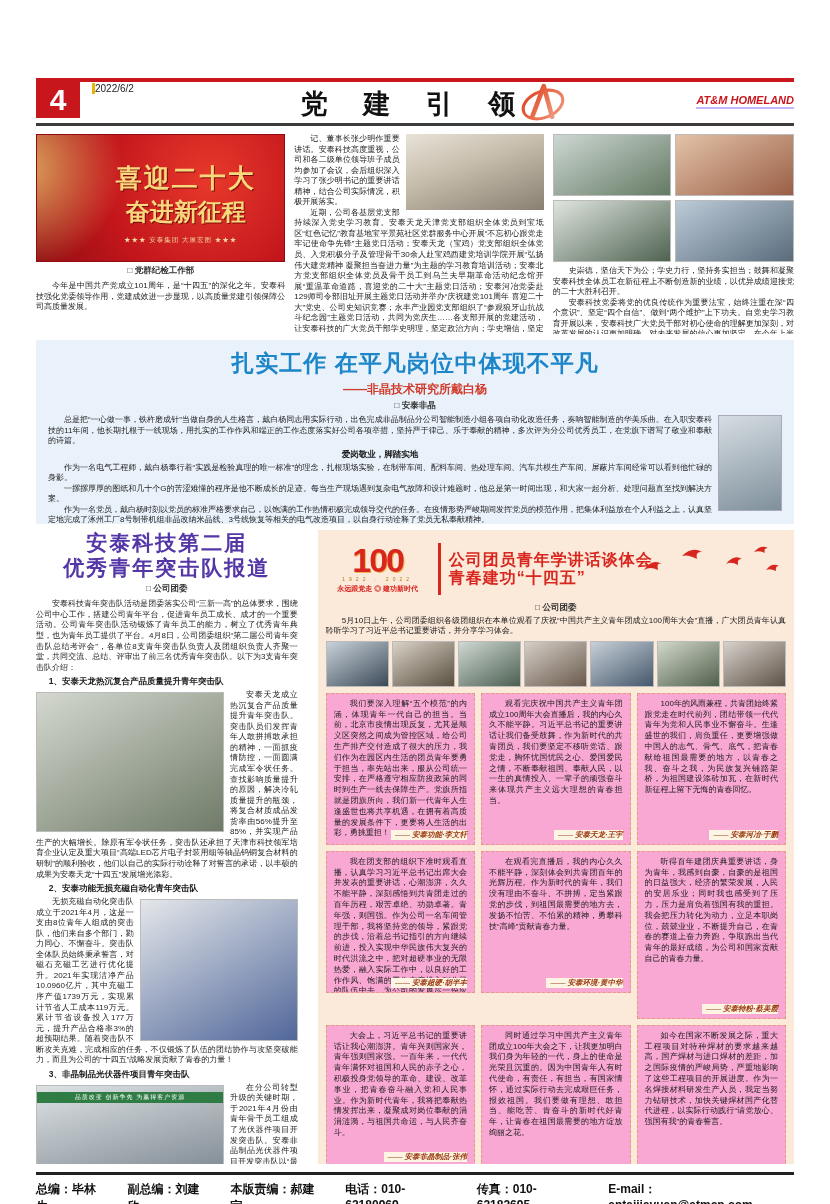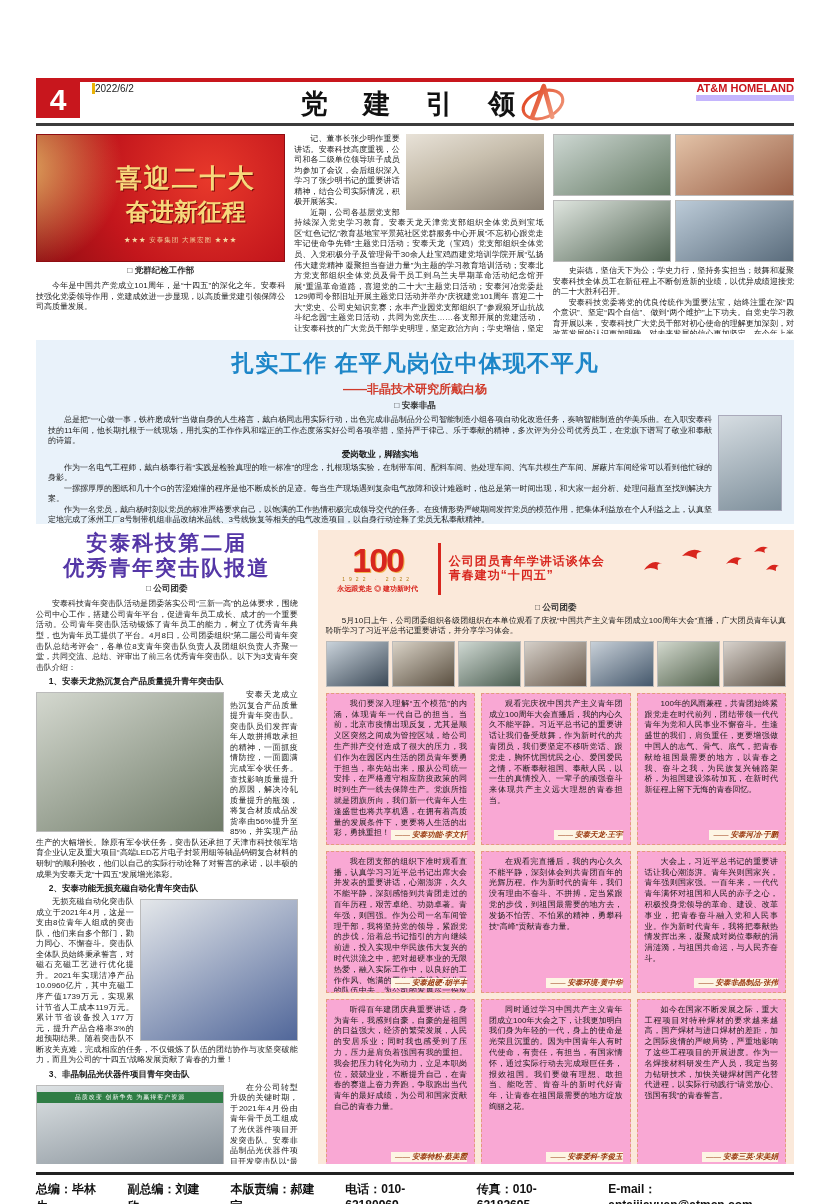--- a/index.html
+++ b/index.html
@@ -7,21 +7,21 @@
   body { width:830px; height:1204px; font-family:"Liberation Sans", sans-serif; color:#1a1a1a; overflow:hidden; }
   .page { width:830px; height:1204px; padding:78px 36px 0 36px; position:relative; }
 
   
   .masthead { position:relative; height:48px; border-bottom:3px solid #3c3c3c; margin-bottom:8px; }
   .mast-strip { position:absolute; top:0; left:0; right:0; height:4px; background:#c8161d; }
   .page-num { position:absolute; left:0; top:4px; width:44px; height:36px; background:#c8161d; color:#fff; font-size:30px; font-weight:bold; text-align:center; line-height:36px; }
   .mast-date { position:absolute; left:56px; top:5px; font-size:10px; color:#222; border-left:3px solid #eab308; padding-left:0; }
   .mast-title { position:absolute; left:0; right:0; top:8px; text-align:center; font-size:27px; font-weight:bold; letter-spacing:14px; color:#111; }
   .mast-logo { position:absolute; right:228px; top:2px; }
-  .brand { position:absolute; right:0; top:4px; color:#c8161d; font-size:11px; font-weight:bold; border-bottom:6px solid #c4b5fd; padding-bottom:1px; }
+  .brand { position:absolute; right:0; top:16px; color:#c8161d; font-size:11px; font-weight:bold; font-style:italic; border-bottom:2px solid #c4b5fd; padding-bottom:1px; }
 
   
   .body-p { font-size:8px; line-height:1.32; text-align:justify; text-indent:2em; color:#222; }
   .byline { text-align:center; font-size:8.5px; color:#333; margin:3px 0 4px 0; font-weight:bold; }
   .photo { background:linear-gradient(135deg,#cfd2cd,#74806f); border:1px solid #bbb; }
 
   
   .row1 { display:flex; gap:9px; height:200px; overflow:hidden; margin-bottom:6px; }
   .row1 .colA { width:252px; }
   .row1 .colB { width:252px; }
@@ -61,21 +61,21 @@
   .ph-banner { position:absolute; top:6px; left:0; right:0; background:#2f7d45; color:#fff; font-size:6px; text-align:center; padding:1px 0; letter-spacing:1px; }
 
   
   .art4 { width:484px; background:#fbe9da; padding:8px 8px 6px 8px; overflow:hidden; position:relative; }
   .art4-head { display:flex; align-items:center; gap:8px; height:62px; }
   .emblem { width:104px; text-align:center; flex:none; }
   .emblem-100 { font-size:34px; font-weight:bold; color:#d8261e; line-height:0.95; text-shadow:1px 1px 0 #f0b450; letter-spacing:-2px; position:relative; }
   .emblem-years { font-size:5px; color:#b07a10; letter-spacing:4px; }
   .emblem-tag { font-size:7px; font-weight:bold; color:#d8261e; margin-top:2px; }
   .art4-div { width:3px; height:52px; background:#d8261e; flex:none; }
-  .art4-headline { font-size:12px; font-weight:bold; color:#d8261e; line-height:1.15; letter-spacing:1px; }
+  .art4-headline { font-size:16px; font-weight:bold; color:#d8261e; line-height:1.15; letter-spacing:1px; }
   .birds { position:absolute; right:10px; top:12px; }
   .art4 .byline { margin:2px 0; }
   .art4-intro { font-size:8px; line-height:1.3; text-align:justify; text-indent:2em; }
   .strip7 { display:flex; gap:3px; margin:4px 0 6px 0; }
   .strip7 .photo { flex:1; height:46px; }
   .t1{background:linear-gradient(150deg,#c9d2da,#3c4a58);} .t2{background:linear-gradient(150deg,#d9d2c6,#5a4f40);}
   .t3{background:linear-gradient(150deg,#cfd8d2,#4c5f52);} .t4{background:linear-gradient(150deg,#d5cfc8,#6a5a4c);}
   .t5{background:linear-gradient(150deg,#c8d0d8,#45586c);} .t6{background:linear-gradient(150deg,#d2d8cd,#50604a);}
   .t7{background:linear-gradient(150deg,#d8d2cc,#5e5246);}
   .quotes { display:grid; grid-template-columns:1fr 1fr 1fr; gap:6px; }
@@ -228,27 +228,27 @@
           <div class="quote-author">—— 安泰河冶·于鹏</div>
         </div>
         <div class="quote-box qh2">
           <div class="quote-text">我在团支部的组织下准时观看直播，认真学习习近平总书记出席大会并发表的重要讲话，心潮澎湃，久久不能平静，深刻感悟到共青团走过的百年历程，艰苦卓绝、功勋卓著。青年强，则国强。作为公司一名车间管理干部，我将坚持党的领导，紧跟党的步伐，沿着总书记指引的方向继续前进，投入实现中华民族伟大复兴的时代洪流之中，把对超硬事业的无限热爱，融入实际工作中，以良好的工作作风、饱满的工作态度投入到公司的队伍中去，为公司的发展尽一份应尽的职责，贡献自己的一份力量。</div>
           <div class="quote-author">—— 安泰超硬·胡半丰</div>
         </div>
         <div class="quote-box qh2">
           <div class="quote-text">在观看完直播后，我的内心久久不能平静，深刻体会到共青团百年的光辉历程。作为新时代的青年，我们没有理由不奋斗、不拼搏，定当紧跟党的步伐，到祖国最需要的地方去，发扬不怕苦、不怕累的精神，勇攀科技“高峰”贡献青春力量。</div>
           <div class="quote-author">—— 安泰环境·黄中华</div>
         </div>
+        <div class="quote-box qh3">
+          <div class="quote-text">听得百年建团庆典重要讲话，身为青年，我感到自豪，自豪的是祖国的日益强大，经济的繁荣发展，人民的安居乐业；同时我也感受到了压力，压力是肩负着强国有我的重担。我会把压力转化为动力，立足本职岗位，兢兢业业，不断提升自己，在青春的赛道上奋力奔跑，争取跑出当代青年的最好成绩，为公司和国家贡献自己的青春力量。</div>
+          <div class="quote-author">—— 安泰特粉·蔡美霞</div>
+        </div>
         <div class="quote-box qh2">
           <div class="quote-text">大会上，习近平总书记的重要讲话让我心潮澎湃。青年兴则国家兴，青年强则国家强。一百年来，一代代青年满怀对祖国和人民的赤子之心，积极投身党领导的革命、建设、改革事业，把青春奋斗融入党和人民事业。作为新时代青年，我将把奉献热情发挥出来，凝聚成对岗位奉献的涓涓涟漪，与祖国共命运，与人民齐奋斗。</div>
           <div class="quote-author">—— 安泰非晶制品·张伟</div>
-        </div>
-        <div class="quote-box qh3">
-          <div class="quote-text">听得百年建团庆典重要讲话，身为青年，我感到自豪，自豪的是祖国的日益强大，经济的繁荣发展，人民的安居乐业；同时我也感受到了压力，压力是肩负着强国有我的重担。我会把压力转化为动力，立足本职岗位，兢兢业业，不断提升自己，在青春的赛道上奋力奔跑，争取跑出当代青年的最好成绩，为公司和国家贡献自己的青春力量。</div>
-          <div class="quote-author">—— 安泰特粉·蔡美霞</div>
         </div>
         <div class="quote-box qh3">
           <div class="quote-text">同时通过学习中国共产主义青年团成立100年大会之下，让我更加明白我们身为年轻的一代，身上的使命是光荣且沉重的。因为中国青年人有时代使命，有责任，有担当，有国家情怀，通过实际行动去完成艰巨任务，报效祖国。我们要做有理想、敢担当、能吃苦、肯奋斗的新时代好青年，让青春在祖国最需要的地方绽放绚丽之花。</div>
           <div class="quote-author">—— 安泰爱科·李俊玉</div>
         </div>
         <div class="quote-box qh3">
           <div class="quote-text">如今在国家不断发展之际，重大工程项目对特种焊材的要求越来越高，国产焊材与进口焊材的差距，加之国际疫情的严峻局势，严重地影响了这些工程项目的开展进度。作为一名焊接材料研发生产人员，我定当努力钻研技术，加快关键焊材国产化替代进程，以实际行动践行“请党放心、强国有我”的青春誓言。</div>
           <div class="quote-author">—— 安泰三英·宋美娟</div>
         </div>
       </div>

